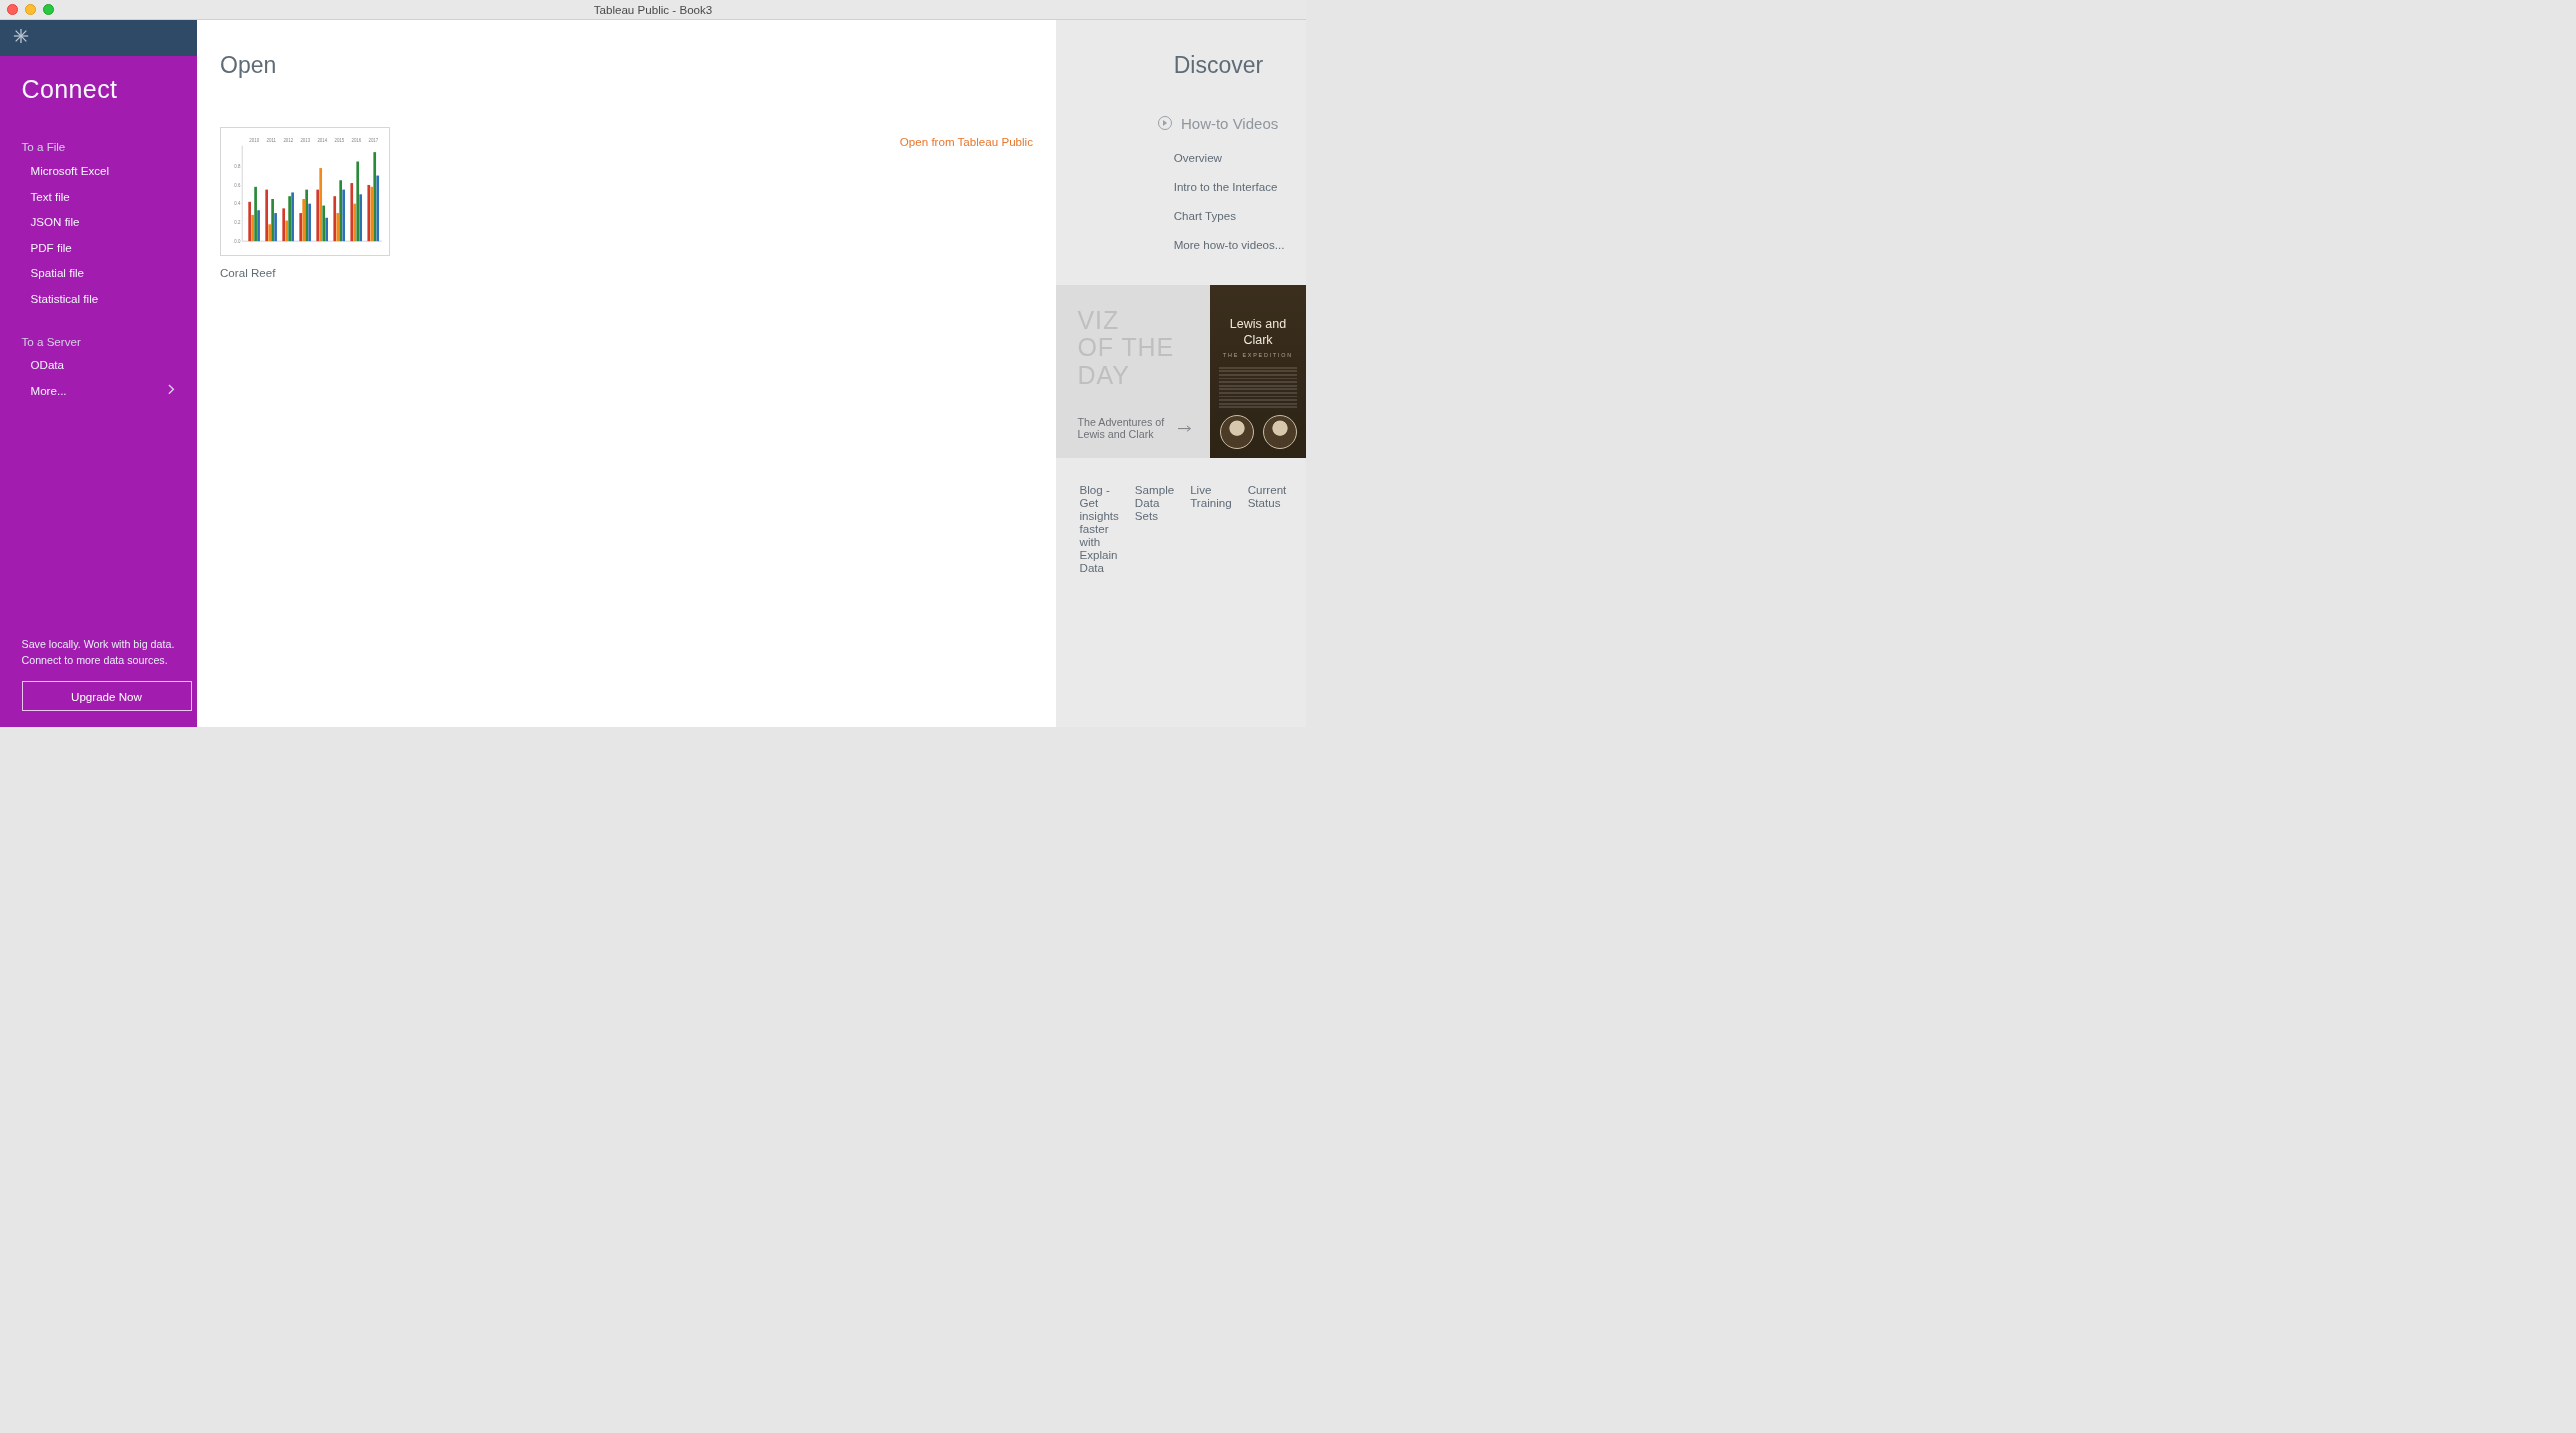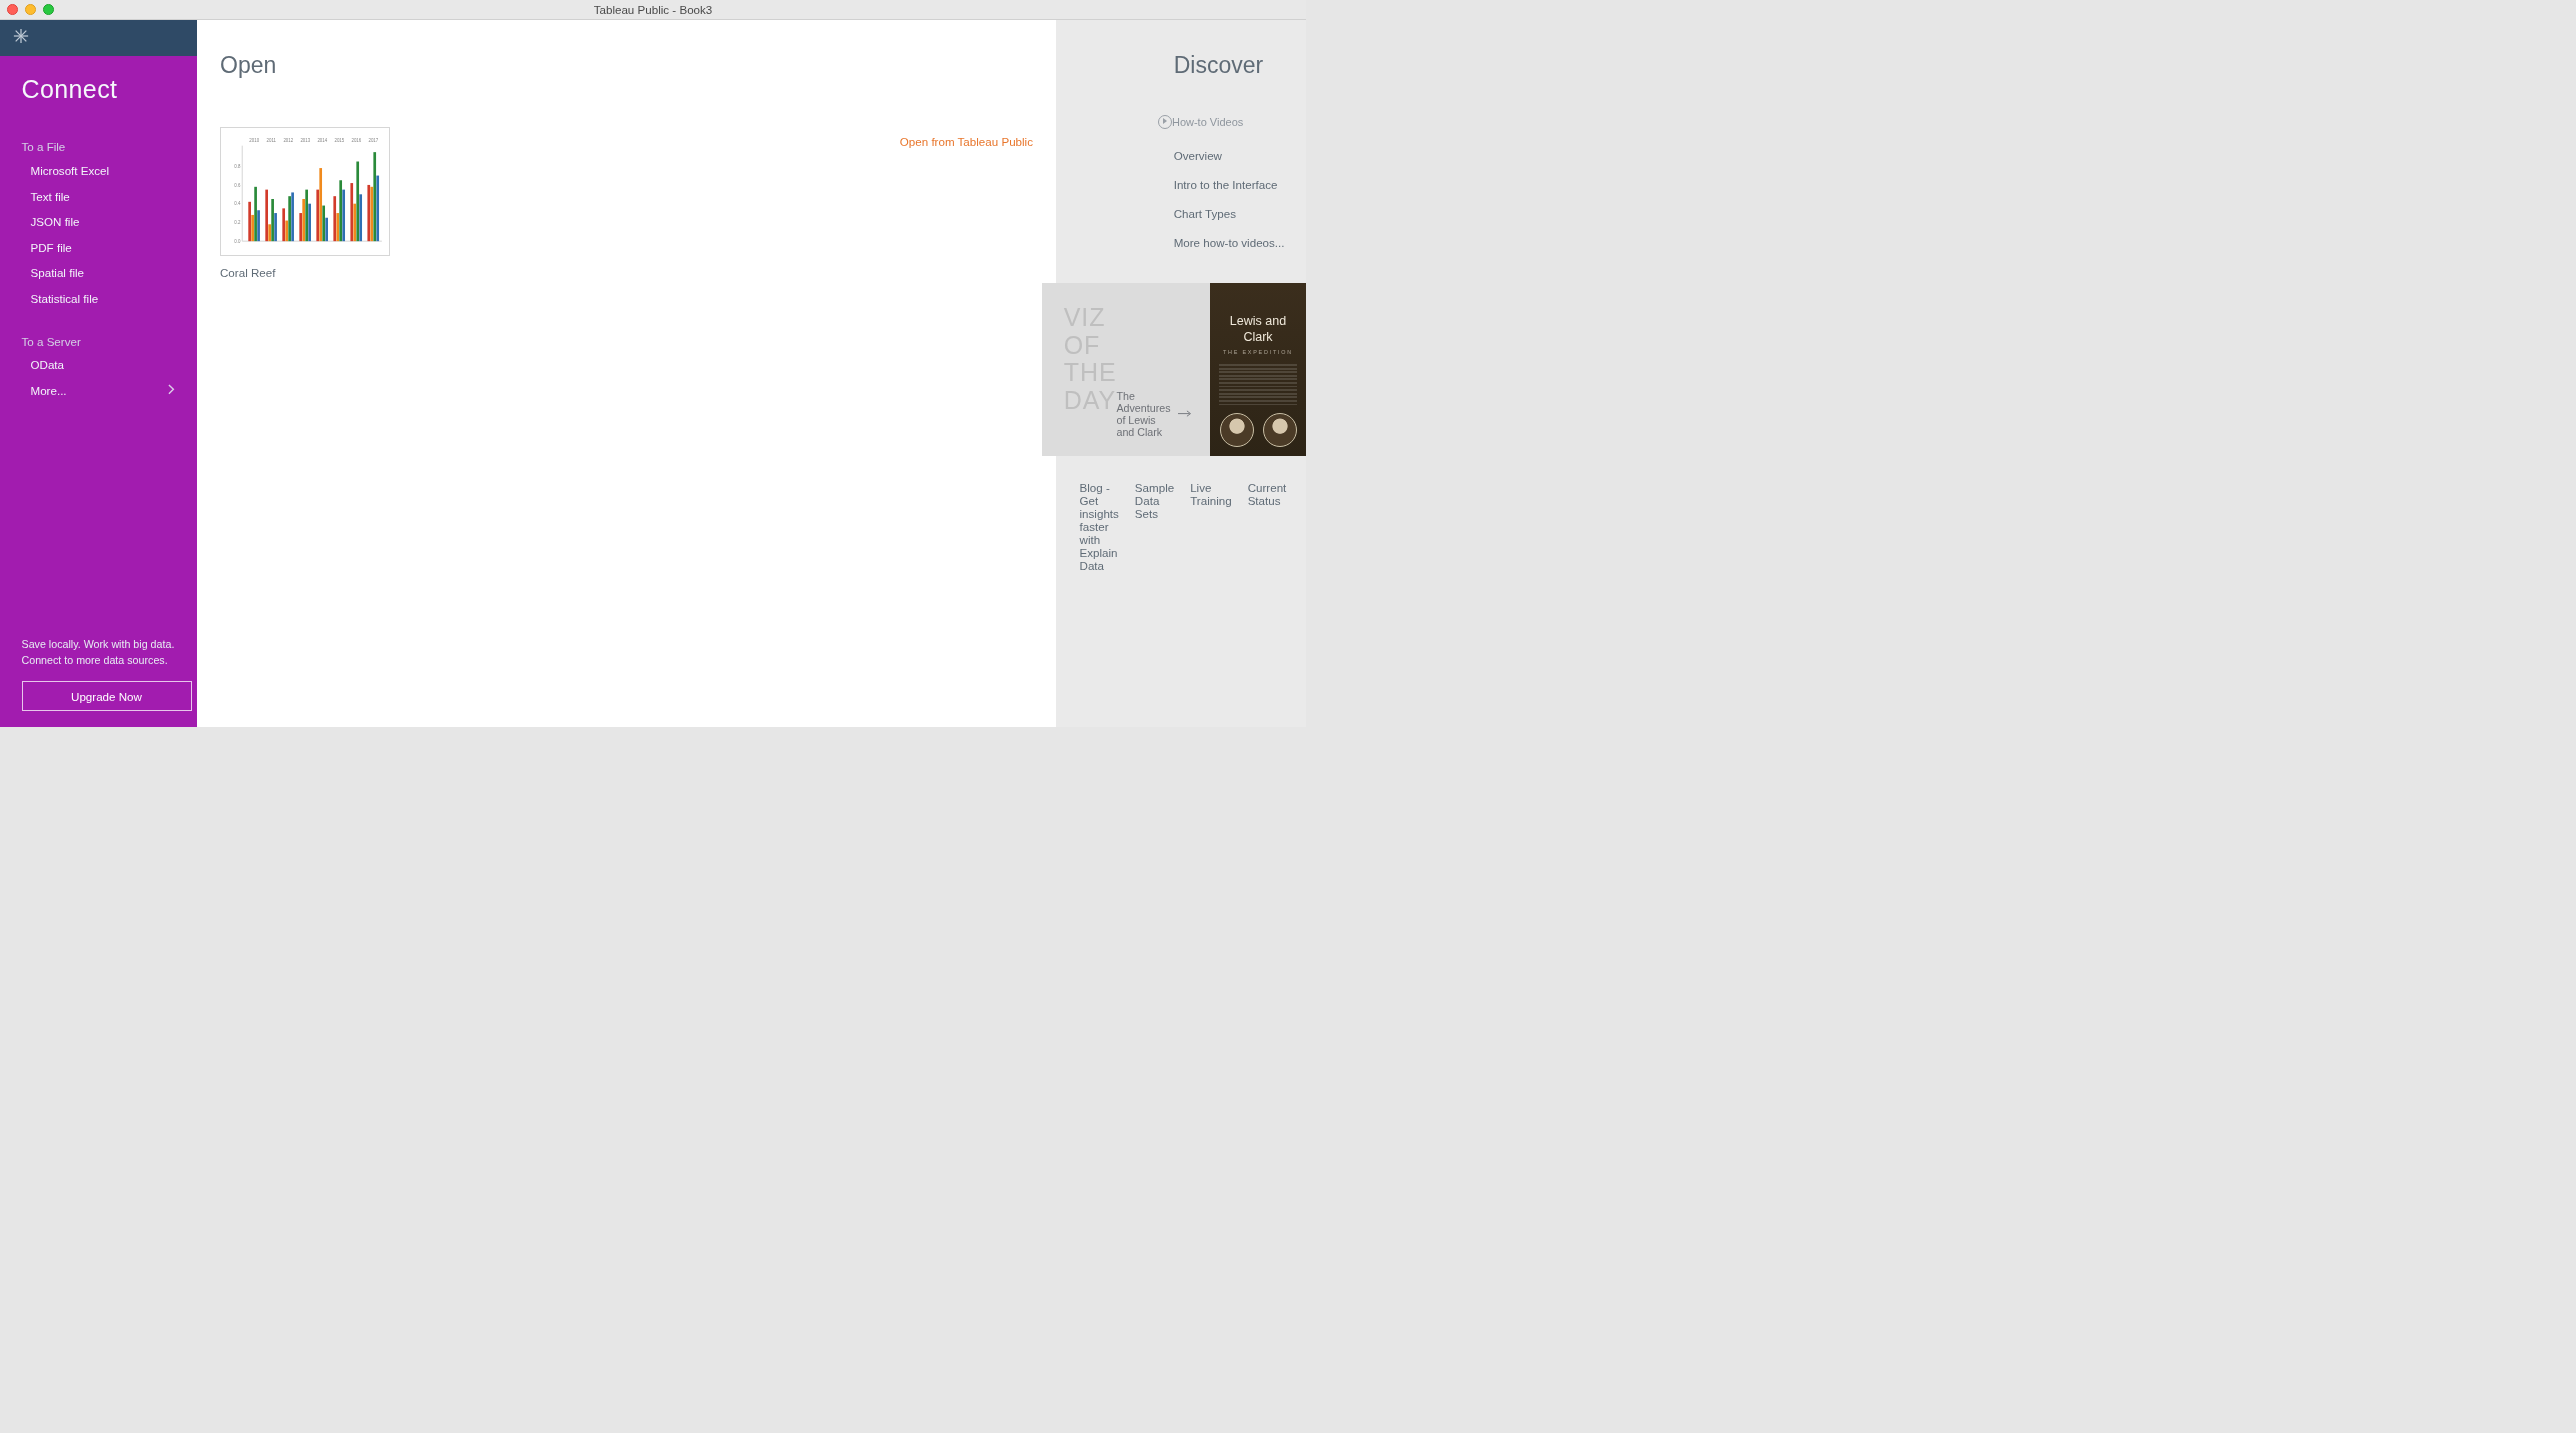--- a/index.html
+++ b/index.html
@@ -31,27 +31,27 @@
   .open-hd{font-size:23px;font-weight:300;color:#5f6b76;}
   .open-link{position:absolute;right:23px;top:115px;font-size:11.6px;color:#e8762c;cursor:pointer;}
   .thumb-area{margin-top:48px;display:flex;gap:21.5px;flex-wrap:wrap;}
   .thumb{width:170px;}
   .thumb-img{width:170px;height:129px;border:0.9px solid #d6d6d6;background:#fff;position:relative;overflow:hidden;cursor:pointer;}
   .thumb-cap{margin-top:10.7px;font-size:11.6px;color:#5f6b76;}
   .bars-svg{position:absolute;inset:0;}
   .discover{width:250px;background:#eaeaea;display:flex;flex-direction:column;align-items:flex-end;}
   .disc-pad{padding:32px 21.5px 0 21.5px;}
   .disc-hd{font-size:23px;font-weight:300;color:#5f6b76;margin-bottom:36px;}
-  .disc-sect{display:flex;align-items:center;color:#8f969e;font-size:11px;margin-bottom:19.7px;margin-left:-16px;}
+  .disc-sect{display:flex;align-items:center;gap:9px;color:#8f969e;font-size:15px;margin-bottom:19.7px;margin-left:-16px;}
   .play{width:14.3px;height:14.3px;border:1.3px solid #9aa0a7;border-radius:50%;position:relative;}
   .play::after{content:"";position:absolute;left:4.5px;top:2.7px;border-left:4.5px solid #9aa0a7;border-top:3.1px solid transparent;border-bottom:3.1px solid transparent;}
   .disc-links{display:flex;flex-direction:column;gap:16px;margin-left:0px;}
   .disc-link{font-size:11.6px;color:#5f6b76;cursor:pointer;}
   .votd{margin-top:34px;height:173px;background:#dcdcdc;display:flex;cursor:pointer;}
-  .votd-l{flex:1;padding:21.5px 18px 18px 21.5px;display:flex;flex-direction:row;}
+  .votd-l{flex:1;padding:21.5px 18px 18px 21.5px;display:flex;flex-direction:column;}
   .votd-big{font-family:Georgia,"Times New Roman",serif;font-size:25px;line-height:1.1;color:#bfbfbf;font-weight:400;letter-spacing:0.9px;}
   .votd-sub{margin-top:auto;font-size:10.7px;color:#6e7177;display:flex;align-items:center;gap:7.2px;}
   .arrow-r{display:inline-block;}
   .votd-r{width:96px;background:linear-gradient(180deg,#3b2e1d 0%, #2d2416 100%);padding:28px 9px;color:#efe8da;font-family:Georgia,serif;display:flex;flex-direction:column;align-items:center;}
   .lc-title{font-size:12.5px;text-align:center;line-height:1.25;margin-top:3.6px;}
   .lc-small{font-size:5.4px;letter-spacing:1.8px;text-align:center;opacity:.6;margin-top:3.6px;}
   .lc-lines{flex:1;width:100%;margin-top:9px;display:flex;flex-direction:column;gap:1.8px;}
   .lc-line{height:1.8px;background:rgba(255,255,255,.14);}
   .portraits{display:flex;gap:9px;margin-top:7.2px;}
   .portrait{width:34px;height:34px;border-radius:50%;border:1.3px solid #c9bfa5;background:radial-gradient(circle at 50% 38%, #d6c7ad 0 7.2px, #4b3b27 8px);} 

